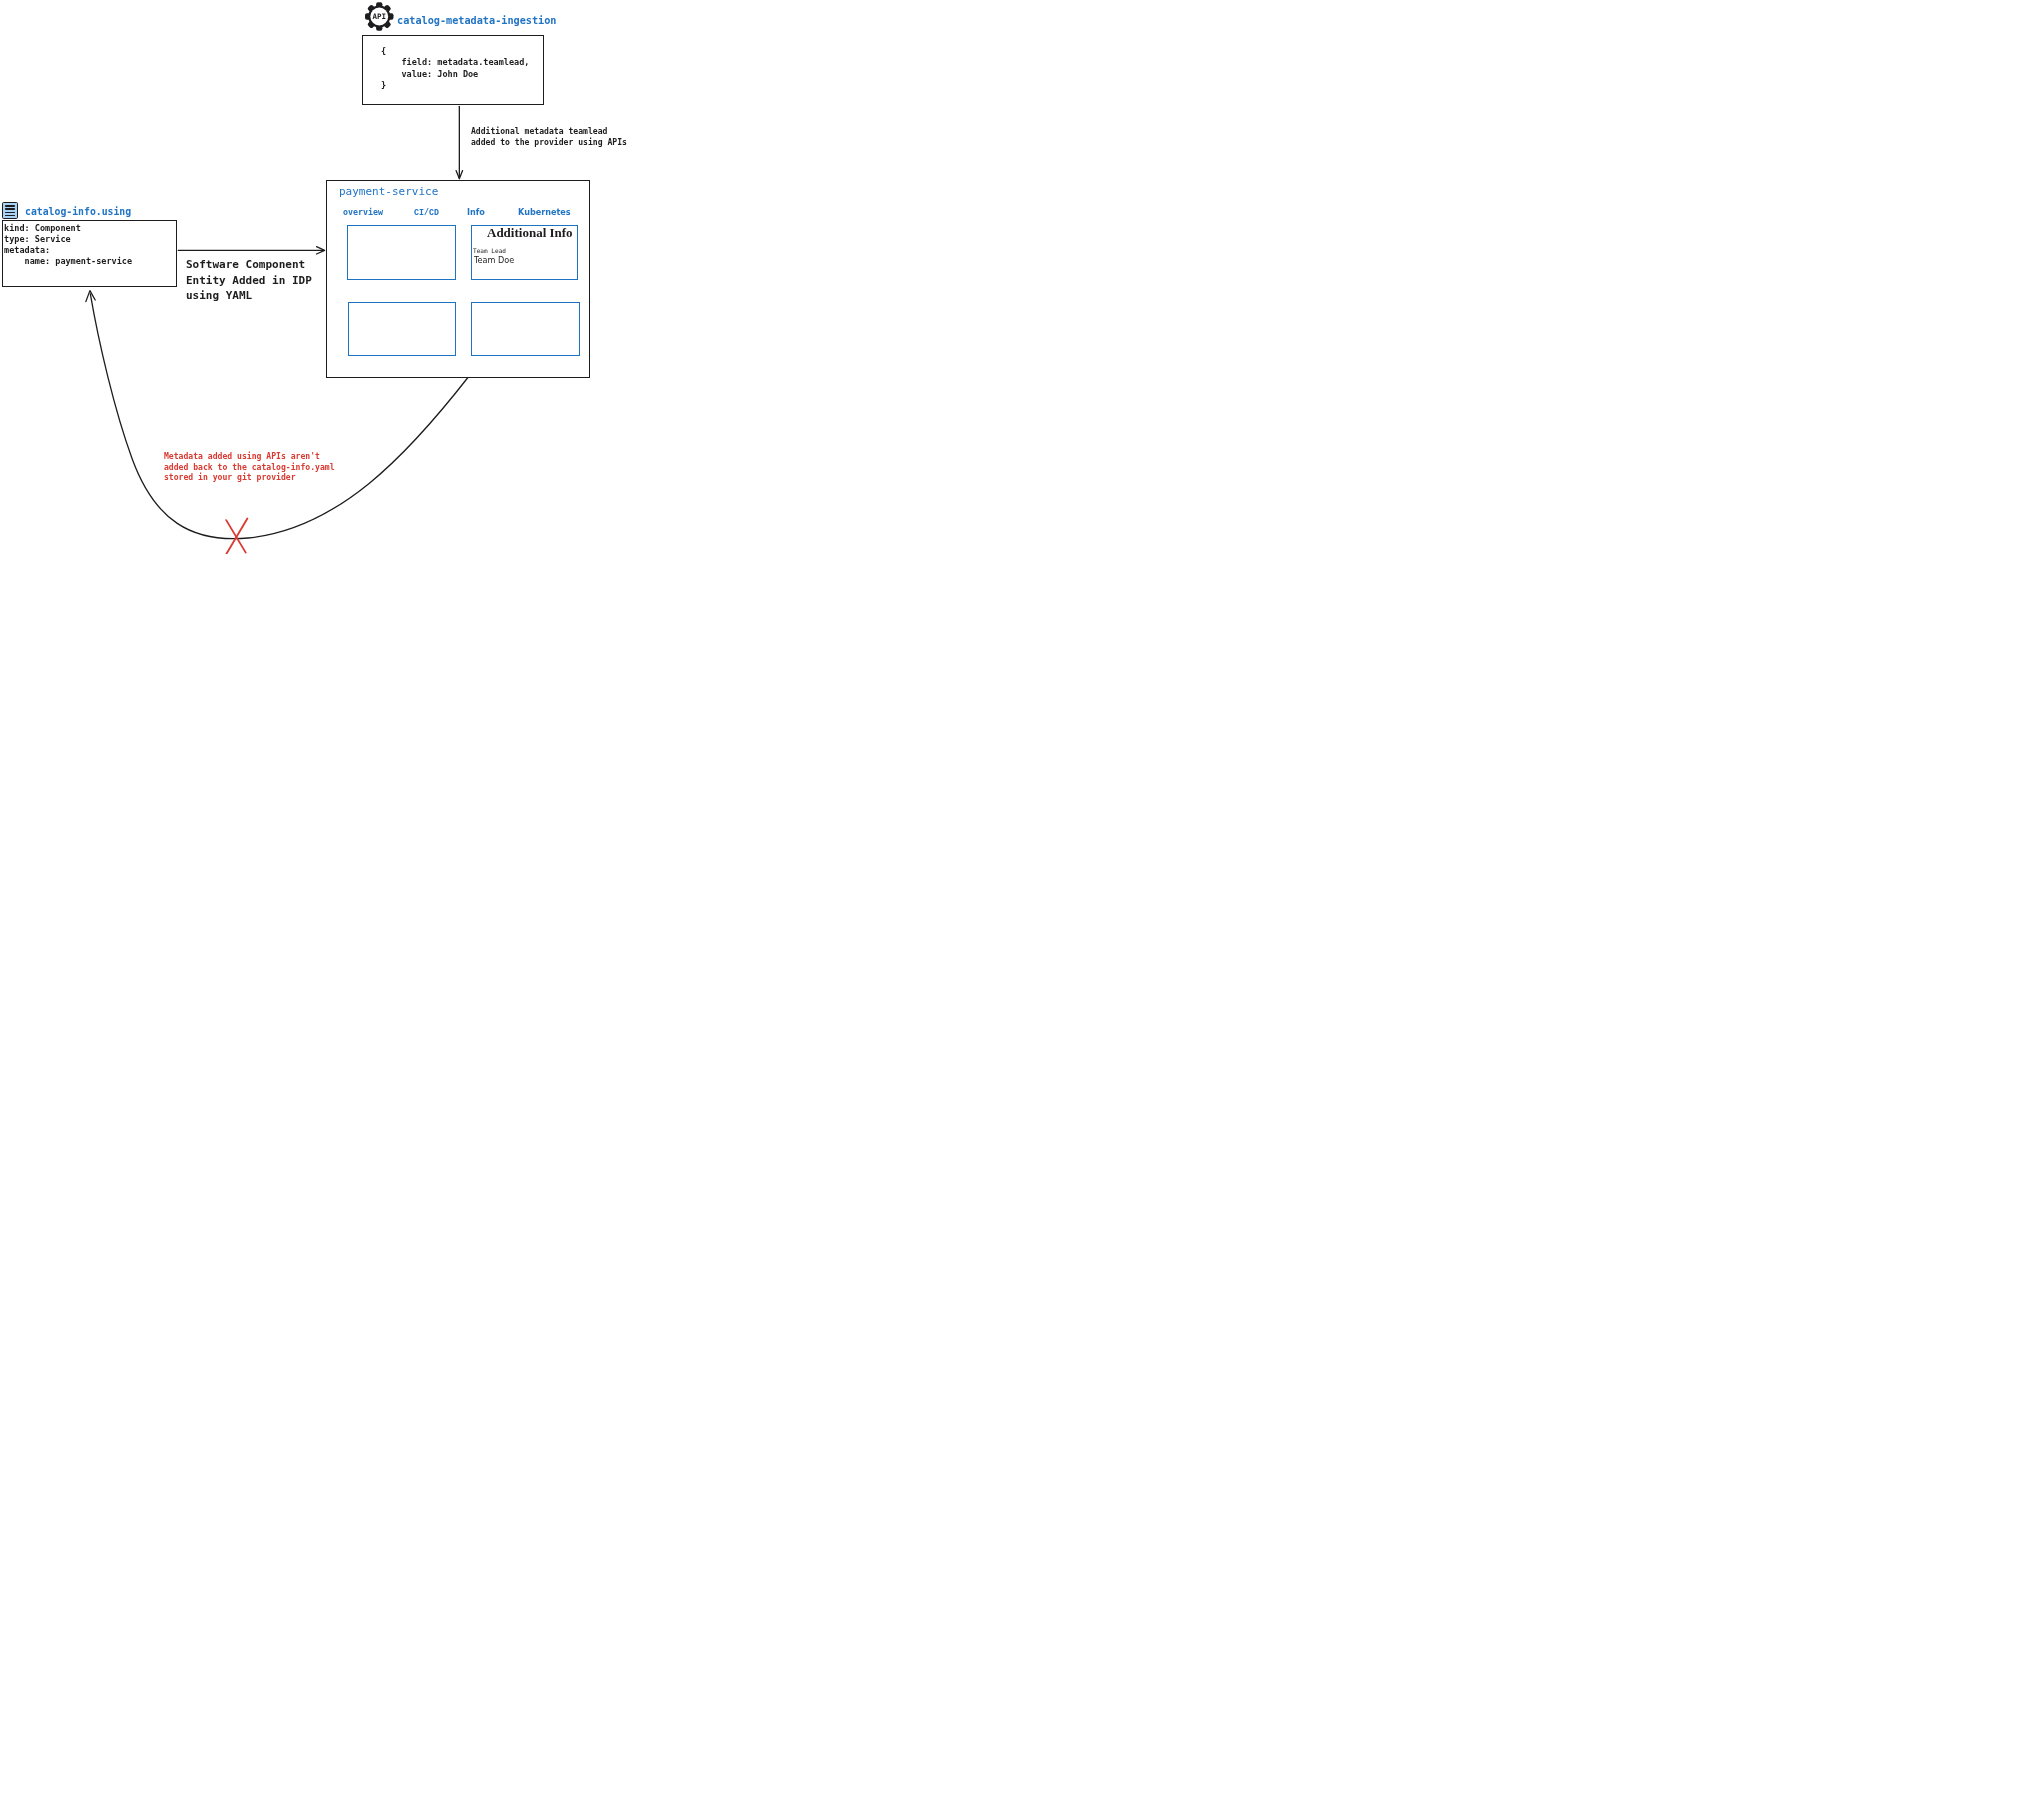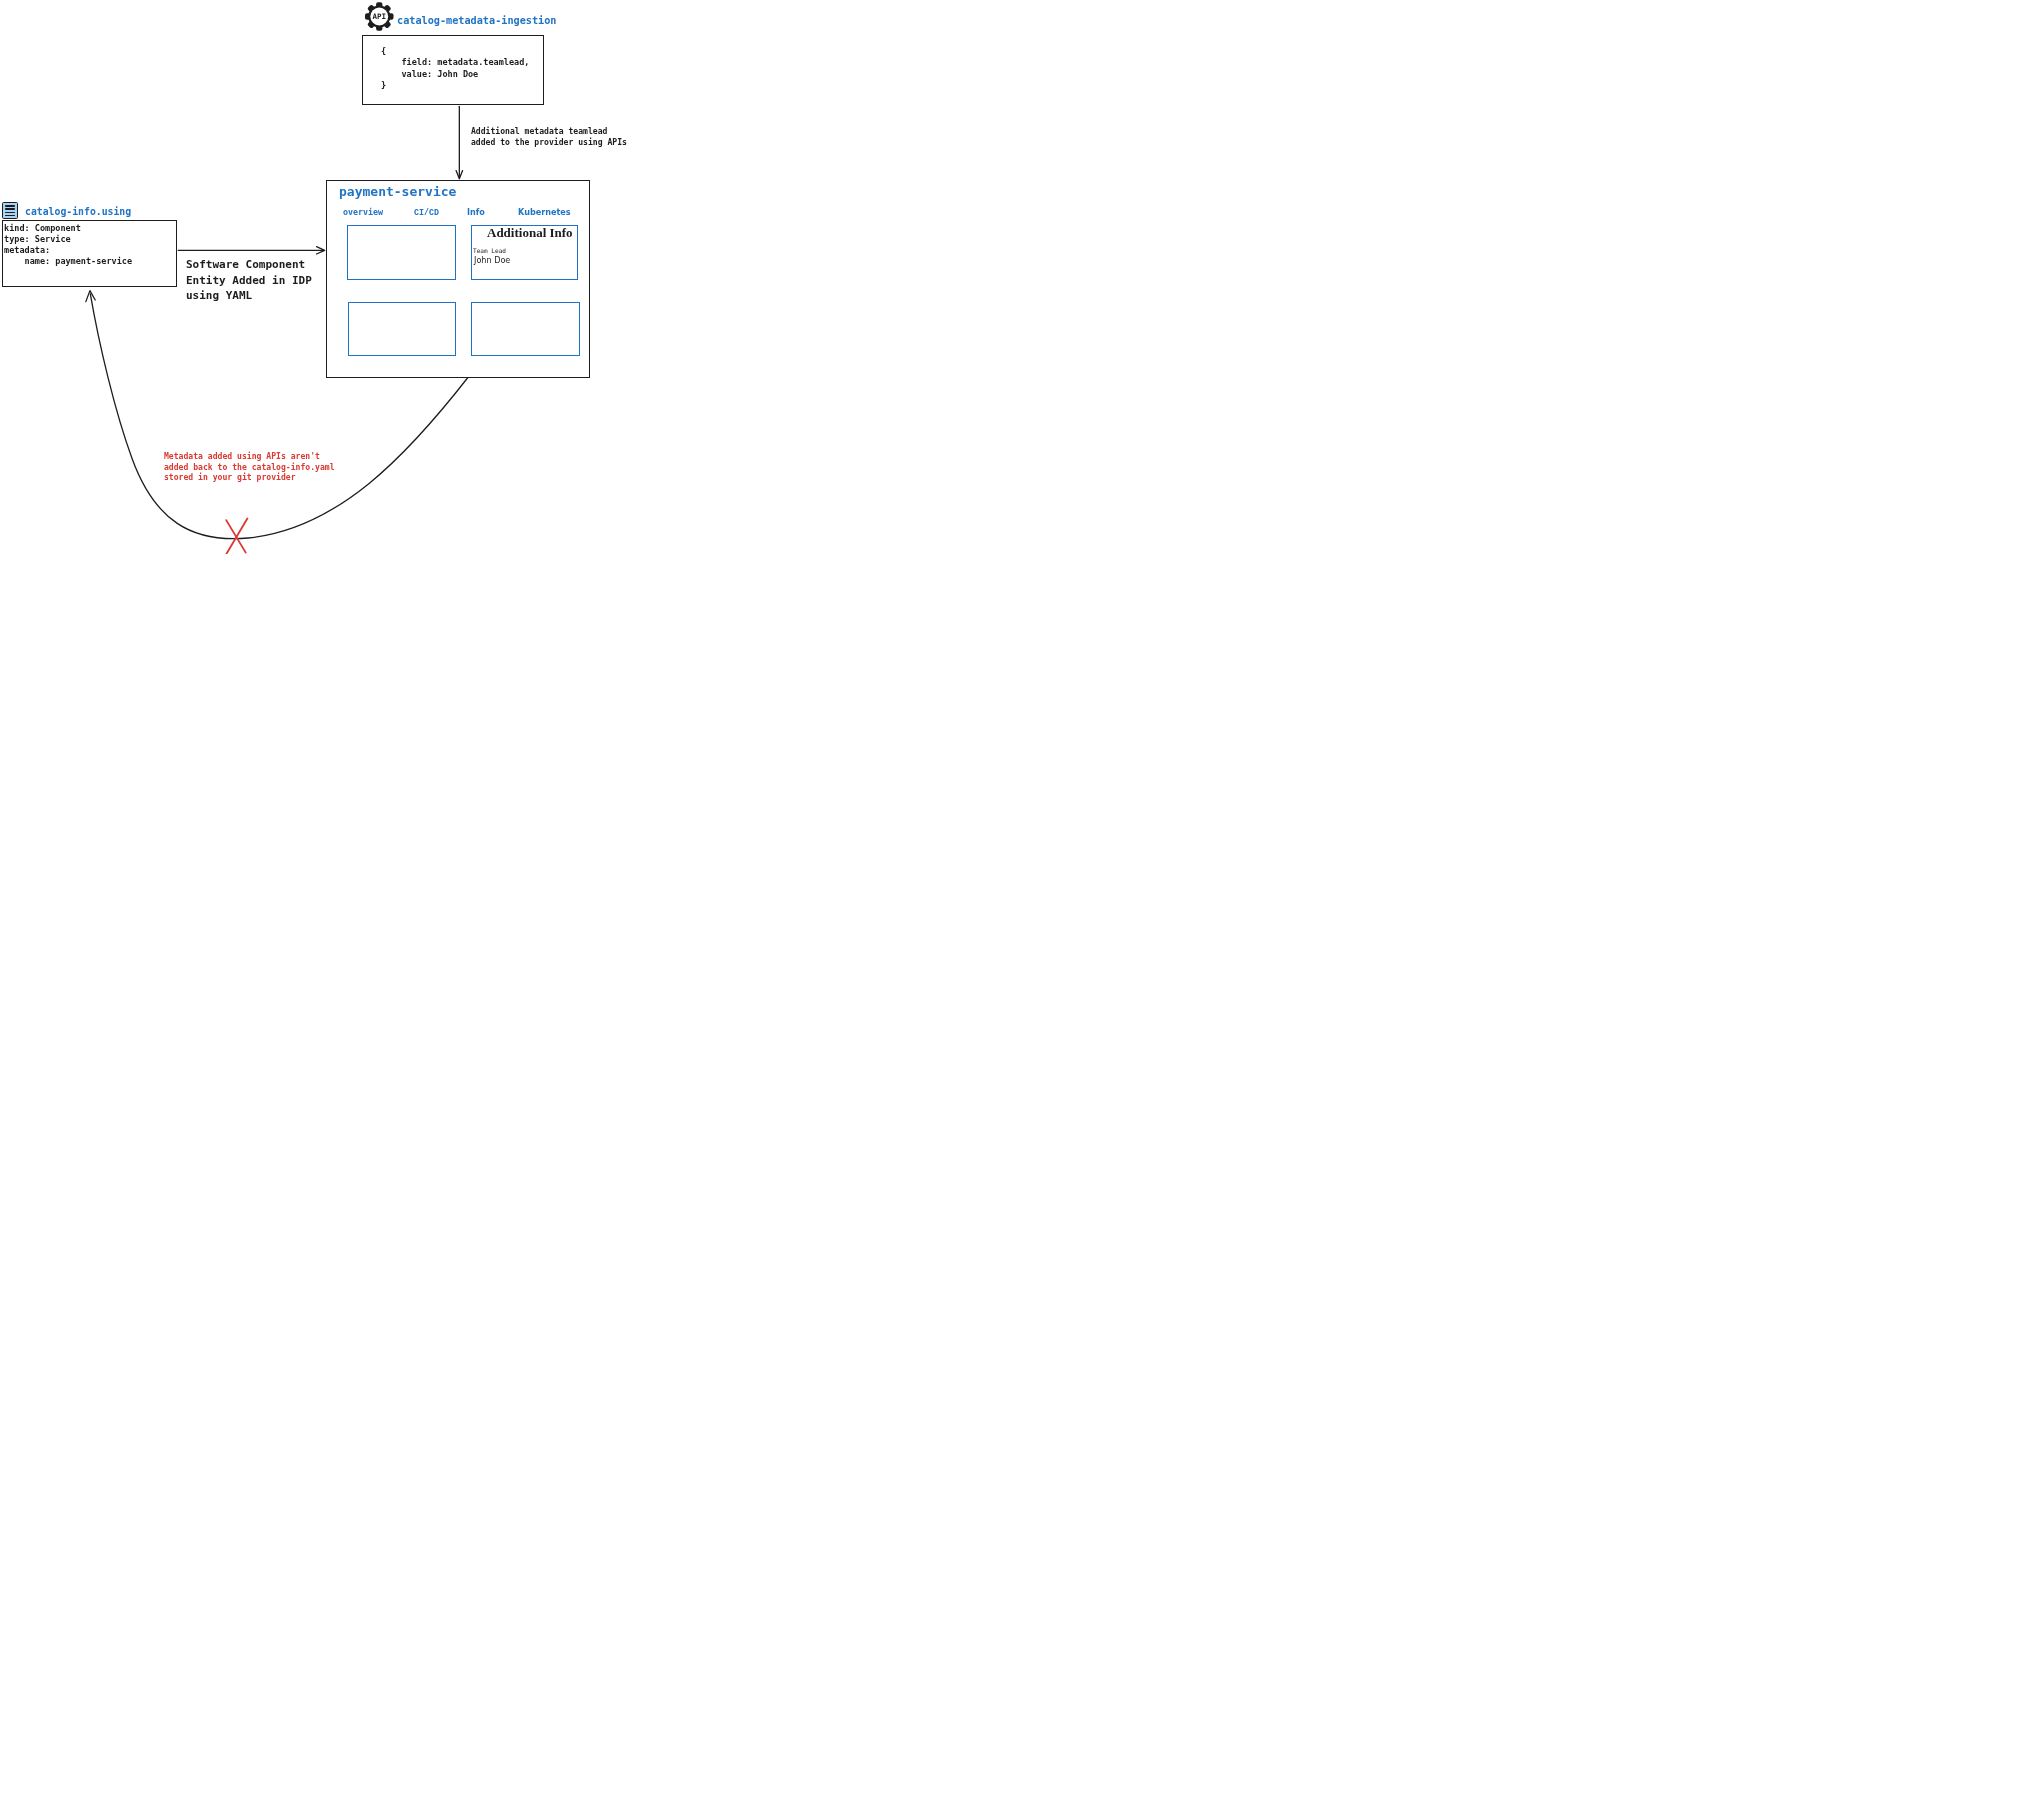--- a/index.html
+++ b/index.html
@@ -21,21 +21,21 @@
   
   .gear-svg{left:365px;top:2px;width:28.5px;height:29px;}
   .api-title{left:397px;top:16.3px;font-size:10.2px;font-weight:bold;line-height:10.6px;}
   .json-box{left:362px;top:35px;width:180px;height:68px;border:1.2px solid #1d1d1f;background:#fff;}
   .json-code{left:381px;top:46px;font-size:8.5px;line-height:11.4px;font-weight:bold;}
 
   .api-note{left:471px;top:126px;font-size:8.1px;line-height:11.4px;font-weight:bold;}
 
   
   .idp-box{left:326px;top:180px;width:262px;height:196px;border:1.2px solid #1d1d1f;background:#fff;}
-  .idp-title{left:339px;top:187px;font-size:13px;font-weight:bold;line-height:10.6px;}
+  .idp-title{left:339px;top:187px;font-size:11px;font-weight:normal;line-height:10.6px;}
   .tab{top:208px;font-size:8.3px;font-weight:bold;line-height:9.8px;}
   .tab.t-overview{left:343px;}
   .tab.t-cicd{left:414px;font-family:Liberation Mono, monospace;}
   .tab.t-docs{left:467px;top:208px;font-size:8.1px;}
   .tab.t-kube{left:518px;top:208px;font-size:8.1px;}
   .panel{border:0.8px solid #1e72c2;border-top-width:1.6px;background:#fff;}
   .panel.p-tl{left:347px;top:225px;width:107px;height:53px;}
   .panel.p-tr{left:471px;top:225px;width:105px;height:53px;}
   .panel.p-bl{left:348px;top:302px;width:106px;height:52px;}
   .panel.p-br{left:471px;top:302px;width:107px;height:52px;}
@@ -114,21 +114,21 @@
   <div class="abs tab t-docs sans blue">Info</div>
   <div class="abs tab t-kube sans blue">Kubernetes</div>
 
   <div class="abs panel p-tl"></div>
   <div class="abs panel p-tr"></div>
   <div class="abs panel p-bl"></div>
   <div class="abs panel p-br"></div>
 
   <div class="abs addinfo-title mono">Additional Info</div>
   <div class="abs teamlead-label mono">Team Lead</div>
-  <div class="abs teamlead-value sans">John Doe</div>
+  <div class="abs teamlead-value sans">Team Doe</div>
 
   <div class="abs file-icon">
     <span class="bar b1"></span>
     <span class="bar b2"></span>
     <span class="bar b3"></span>
     <span class="bar b4"></span>
   </div>
   <div class="abs yaml-title mono blue">catalog-info.using</div>
   <div class="abs yaml-box"></div>
   <div class="abs yaml-code pre mono">kind: Component

